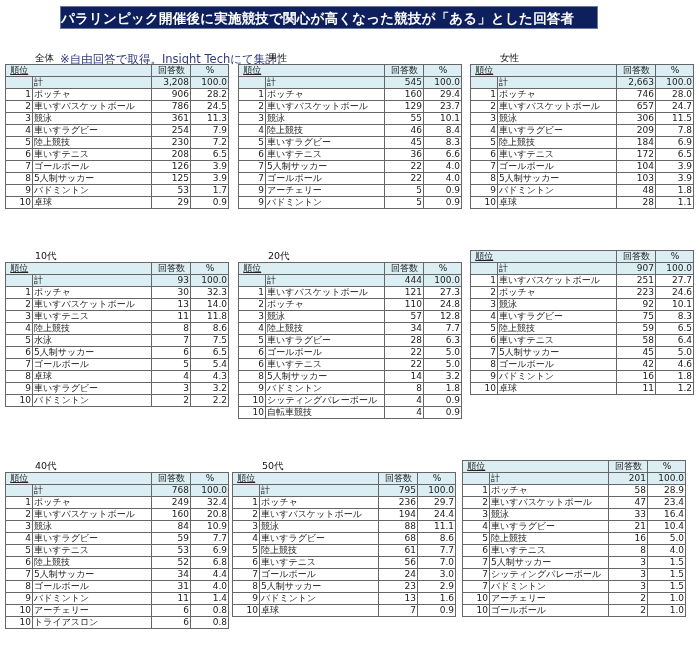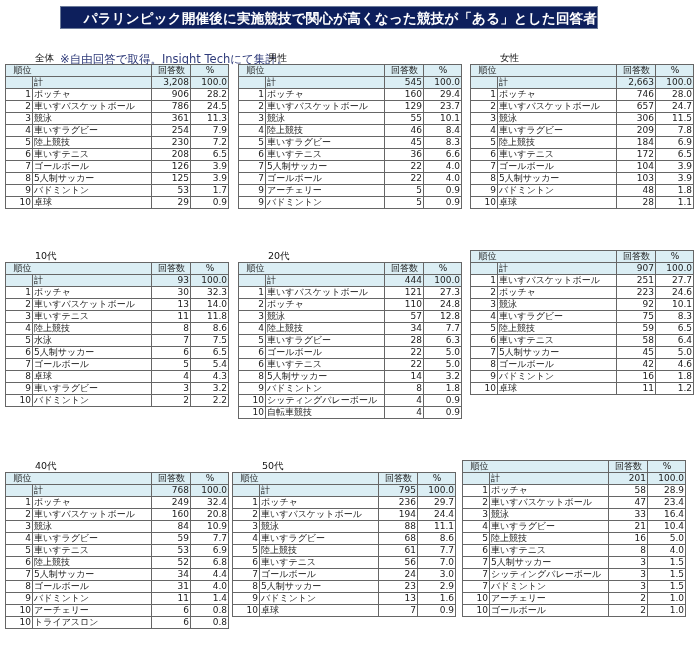--- a/index.html
+++ b/index.html
@@ -4,21 +4,21 @@
 <style>
   * { box-sizing: border-box; margin: 0; padding: 0; }
   body {
     width: 700px; height: 670px; background: #ffffff;
     font-family: "DejaVu Sans", "Liberation Sans", sans-serif;
     color: #222; position: relative; overflow: hidden;
   }
   .title-bar {
     position: absolute; left: 60px; top: 6px; width: 538px; height: 23px;
     background: #0d1f5c; color: #fff; font-weight: bold; font-size: 13.5px;
-    text-align: right; line-height: 23px; letter-spacing: 0.2px;
+    text-align: left; line-height: 23px; letter-spacing: 0.2px;
     border: 1px solid #6b7a99;
   }
   .note {
     position: absolute; left: 60px; top: 52px; font-size: 11.5px; color: #2f3b7a;
   }
   .panel { position: absolute; }
   .panel-title {
     font-size: 9.5px; font-weight: normal; height: 12px; line-height: 12px;
     padding-left: 30px; color: #111;
   }
@@ -26,21 +26,21 @@
     border-collapse: collapse; font-size: 9px; table-layout: fixed;
   }
   td {
     border: 1px solid #666; height: 12px; line-height: 11px;
     padding: 0 2px; white-space: nowrap; overflow: hidden;
   }
   tr.hdr td, tr.total td { background: #dbeef4; }
   tr.hdr td.c-name { border-left: none; }
   tr.hdr td.c-rank { border-right: none; }
   td.c-rank { text-align: right; padding-right: 1px; border-right: 1px solid #666; }
-  tr.hdr td.c-rank { text-align: right; padding-left: 1px; }
+  tr.hdr td.c-rank { text-align: center; padding-left: 1px; text-decoration: underline; }
   td.c-name { text-align: left; padding-left: 1px; }
   td.c-count, td.c-pct { text-align: right; padding-right: 1px; }
   tr.hdr td.c-count, tr.hdr td.c-pct { text-align: center; }
   td { color: #222; }
   tr.body td.c-rank, tr.body td.c-name, tr.body td.c-count, tr.body td.c-pct { border-top: 1px solid #888; }
 </style>
 </head>
 <body>
 
 <div class="title-bar">パラリンピック開催後に実施競技で関心が高くなった競技が「ある」とした回答者</div>

